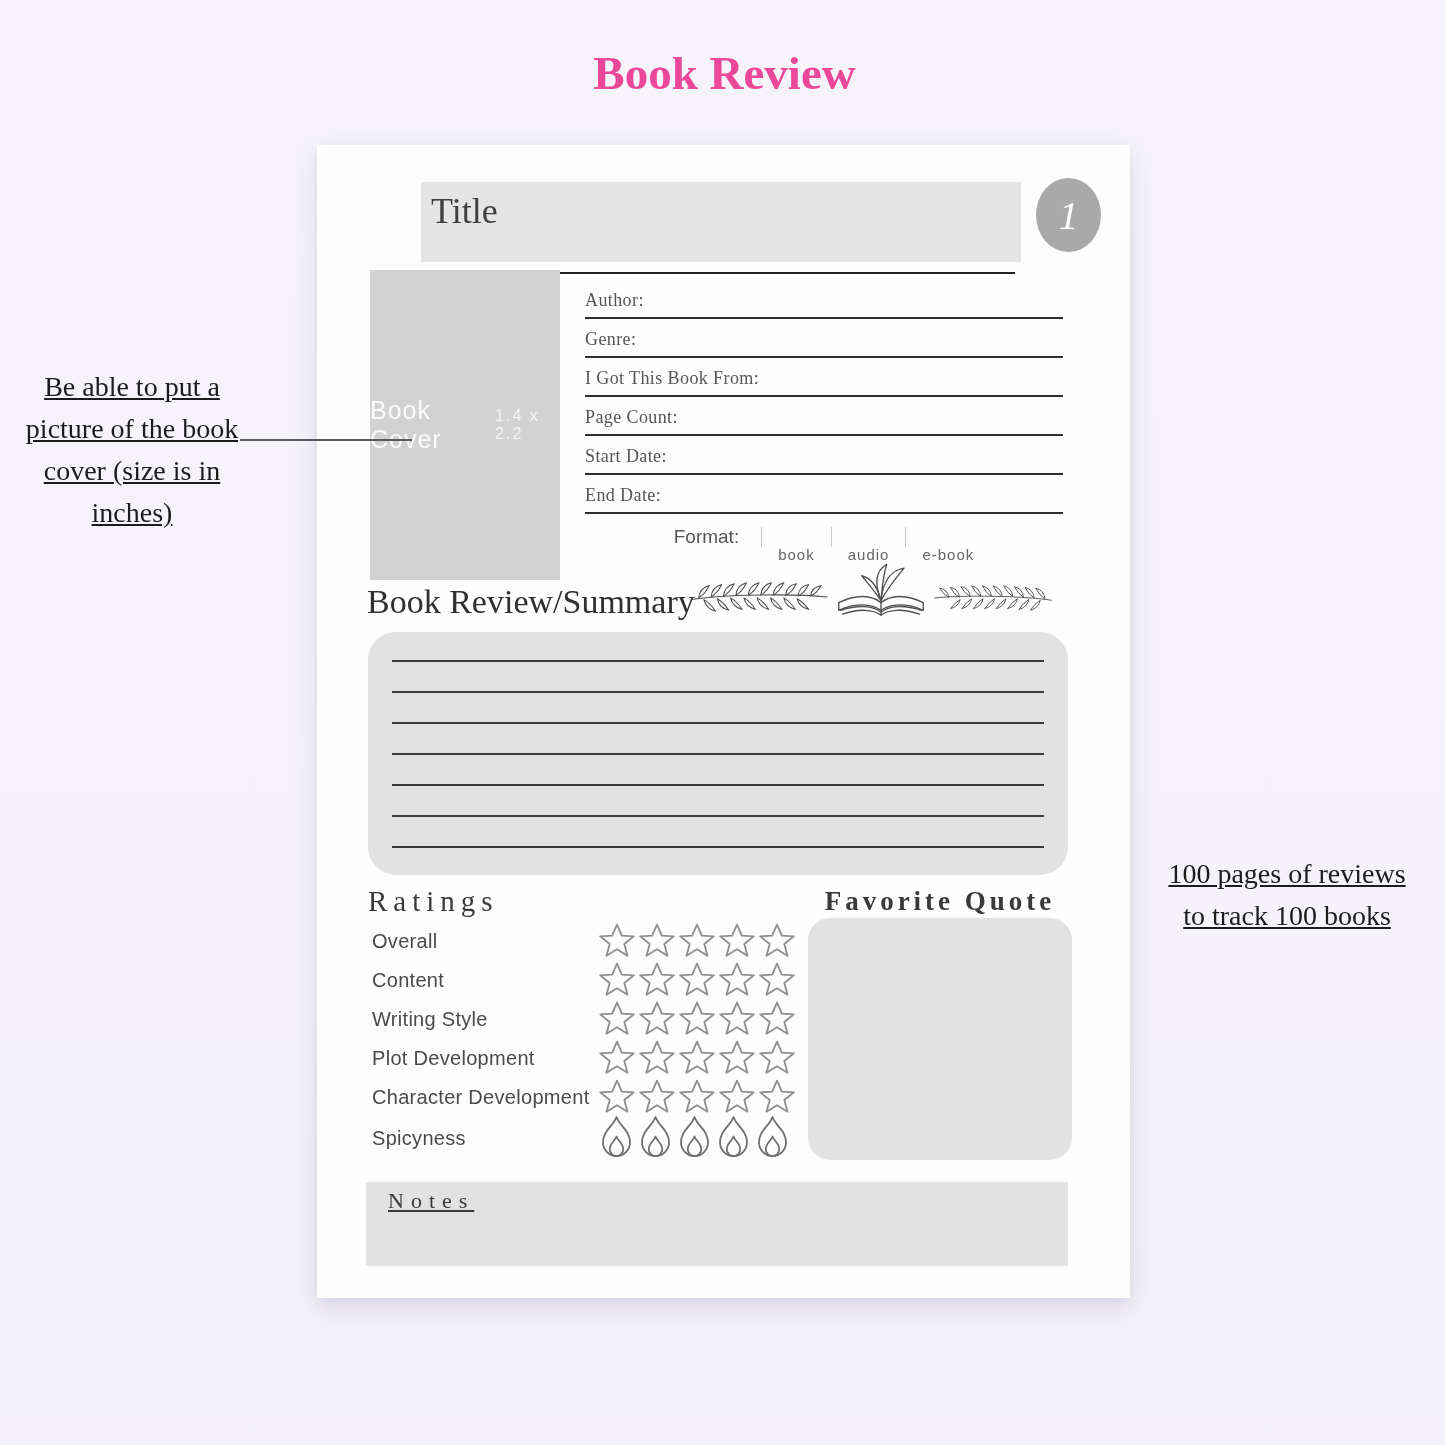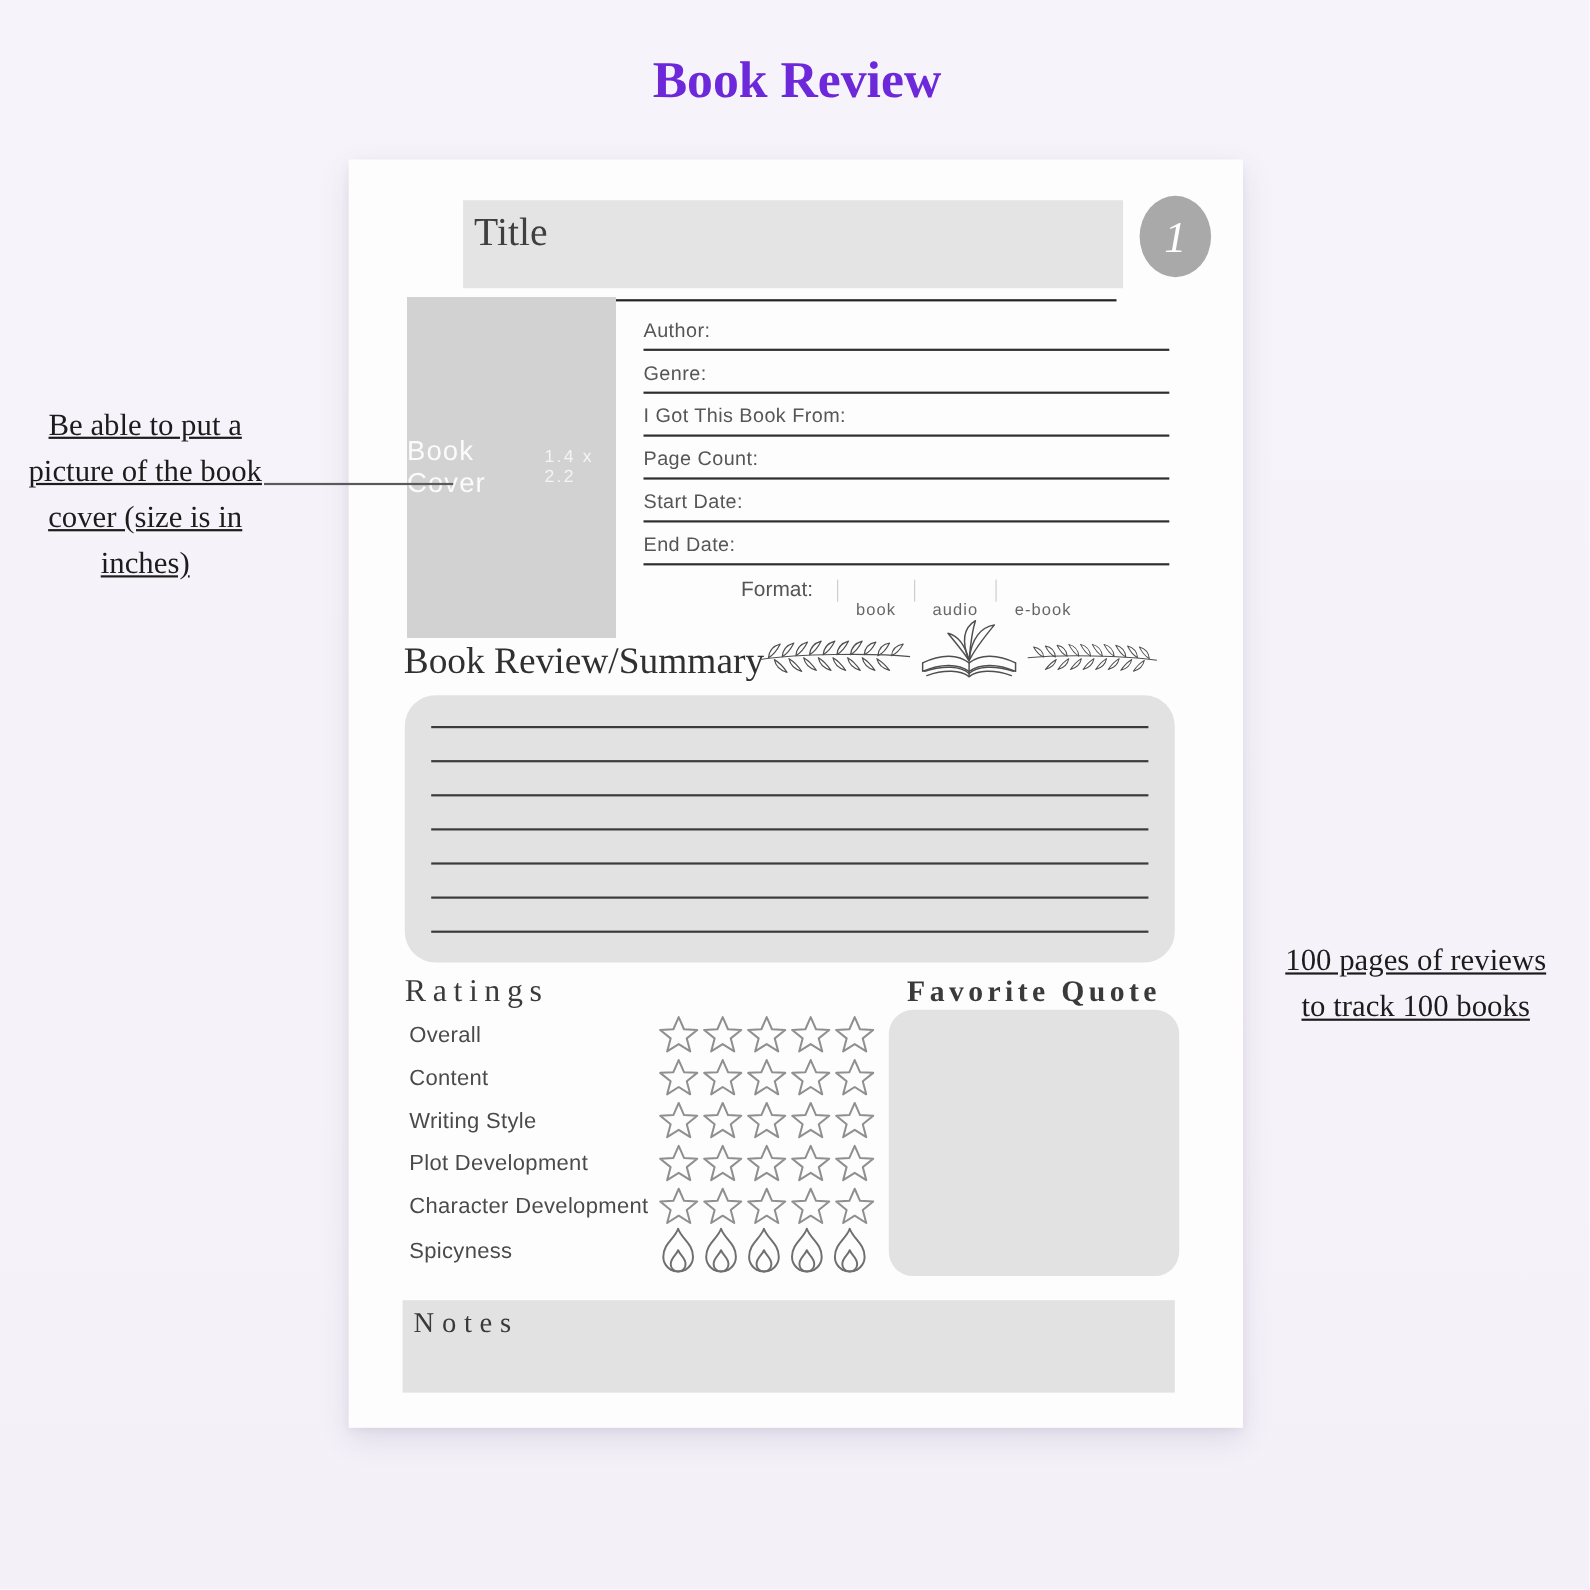--- a/index.html
+++ b/index.html
@@ -4,21 +4,21 @@
 <style>
   html,body{margin:0;padding:0;}
   body{
     width:1445px;height:1445px;position:relative;overflow:hidden;
     background:linear-gradient(180deg,#f6f4fa 0%,#f5f3f9 70%,#f3f0f8 100%);
     font-family:"Liberation Sans",sans-serif;
   }
   
   .main-title{
     position:absolute;left:318px;top:46px;width:813px;text-align:center;
-    font-family:"Liberation Serif",serif;font-weight:bold;font-size:47px;color:#6d28d9;
+    font-family:"Liberation Serif",serif;font-weight:bold;font-size:47px;color:#ec4899;
   }
   
   .annotation{
     position:absolute;font-family:"Liberation Serif",serif;font-size:28px;
     color:#1c1c1c;text-align:center;line-height:42px;text-decoration:underline;
   }
   .annotation.left{left:8px;top:366px;width:248px;}
   .annotation.right{left:1158px;top:853px;width:258px;}
   .pointer-line{position:absolute;left:240px;top:439px;width:172px;height:2px;background:#5a5a5a;z-index:5;}
   
@@ -39,21 +39,21 @@
   .page-circle span{font-family:"Liberation Serif",serif;font-style:italic;font-size:40px;color:#fff;}
   
   .cover-box{
     position:absolute;left:53px;top:125px;width:190px;height:310px;background:#d2d2d2;
     display:flex;flex-direction:row;align-items:center;justify-content:center;gap:10px;
   }
   .cover-box .cover-label{font-size:25px;color:#fbfbfb;letter-spacing:1px;}
   .cover-box .cover-size{font-size:16px;color:#f4f4f4;letter-spacing:2px;}
   
   .field{position:absolute;left:268px;width:478px;height:27px;border-bottom:2px solid #2e2e2e;}
-  .field .flabel{font-size:18px;color:#565656;letter-spacing:.4px;}
+  .field .flabel{font-size:18px;color:#565656;letter-spacing:.4px;font-family:Liberation Serif, serif;}
   
   .format-row{position:absolute;left:268px;top:378px;width:478px;height:28px;display:flex;align-items:center;justify-content:center;}
   .format-row .flabel{font-size:19px;color:#555;margin-right:6px;}
   .format-row .divider{width:1px;height:20px;background:#c9c9c9;margin:0 16px;}
   .format-row .option{font-size:15px;color:#666;letter-spacing:1px;margin-top:35px;}
   
   .summary-heading{position:absolute;left:50px;top:438px;font-size:34px;color:#303030;}
   .deco{position:absolute;}
   .deco.branch-left{left:371px;top:428px;width:142px;height:48px;}
   .deco.book{left:516px;top:413px;width:96px;height:72px;}
@@ -65,21 +65,21 @@
   .rating-row{position:absolute;left:55px;width:480px;height:40px;display:flex;align-items:center;}
   .rating-row .rlabel{flex:0 0 225px;font-size:20px;color:#4a4a4a;letter-spacing:.3px;}
   .rating-row .icons{display:flex;align-items:center;}
   .icon.star{width:40px;height:40px;}
   .icon.flame{width:39px;height:48px;}
   
   .favquote-heading{position:absolute;left:491px;top:741px;width:264px;text-align:center;font-size:27px;letter-spacing:4px;color:#3a3a3a;font-weight:bold;}
   .quote-box{position:absolute;left:491px;top:773px;width:264px;height:242px;background:#e2e2e2;border-radius:22px;}
   
   .notes-box{position:absolute;left:49px;top:1037px;width:702px;height:84px;background:#e2e2e2;}
-  .notes-box .nlabel{position:absolute;left:10px;top:6px;font-size:26px;letter-spacing:7px;color:#3a3a3a;}
+  .notes-box .nlabel{position:absolute;left:22px;top:6px;font-size:22px;letter-spacing:7px;color:#3a3a3a;text-decoration:underline;}
   .svg-defs{position:absolute;width:0;height:0;overflow:hidden;}
 </style>
 </head>
 <body>
 
 <svg class="svg-defs" aria-hidden="true">
   <defs>
     <symbol id="sym-star" viewBox="0 0 24 24">
       <path d="M12,2.2 L14.9,8.8 L22.1,9.2 L16.4,13.8 L18.3,20.9 L12,16.9 L5.7,20.9 L7.6,13.8 L1.9,9.2 L9.1,8.8 Z" fill="none" stroke="#8f8f8f" stroke-width="1.1" stroke-linejoin="round"></path>
     </symbol>

